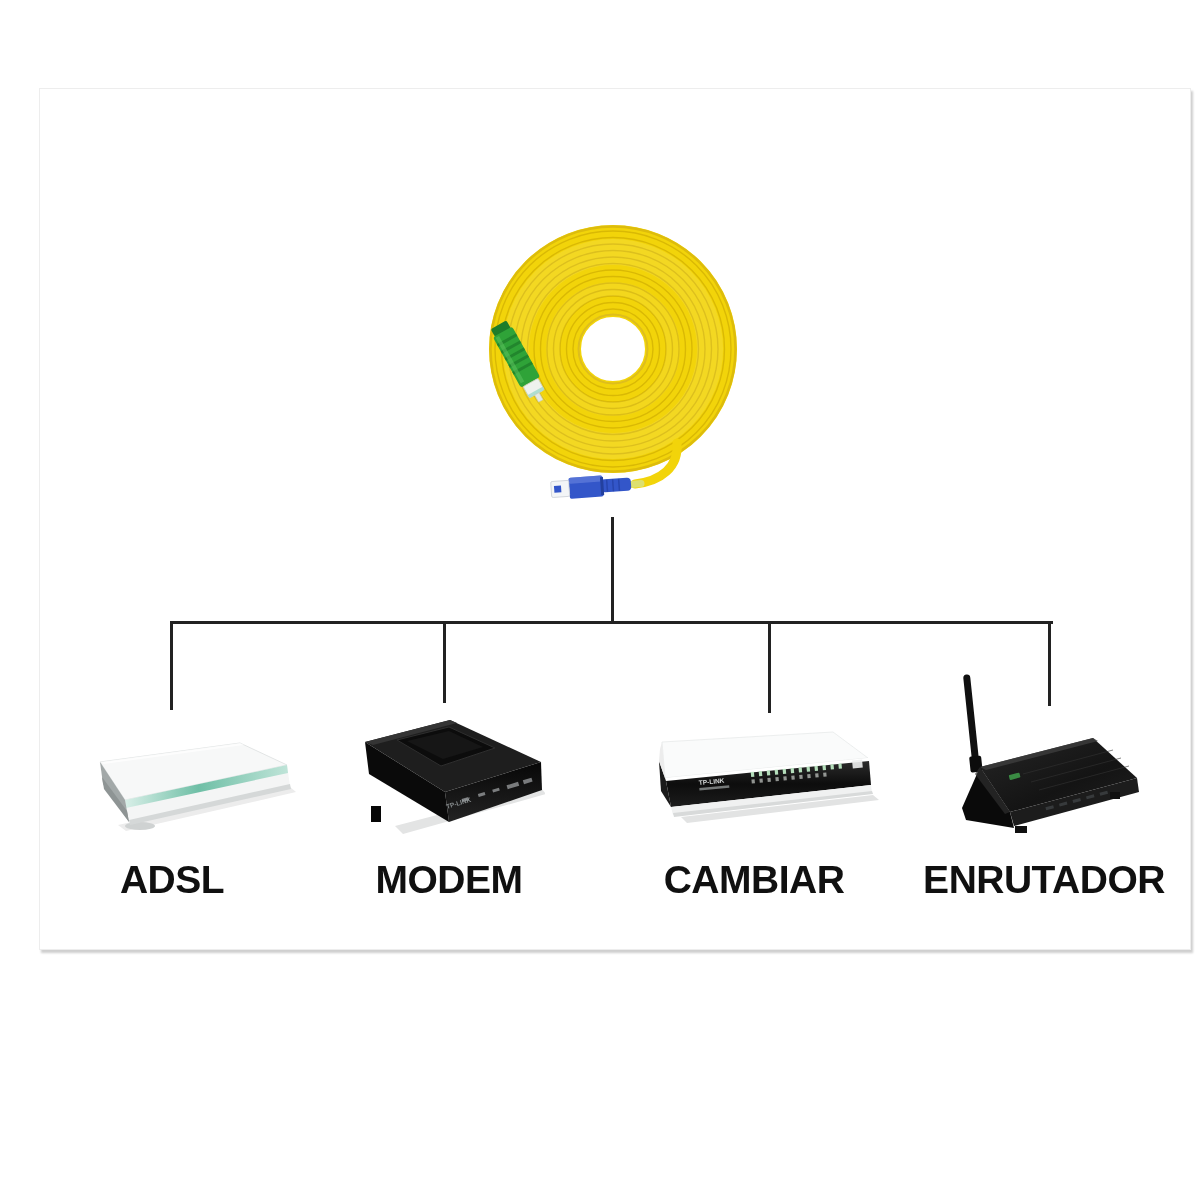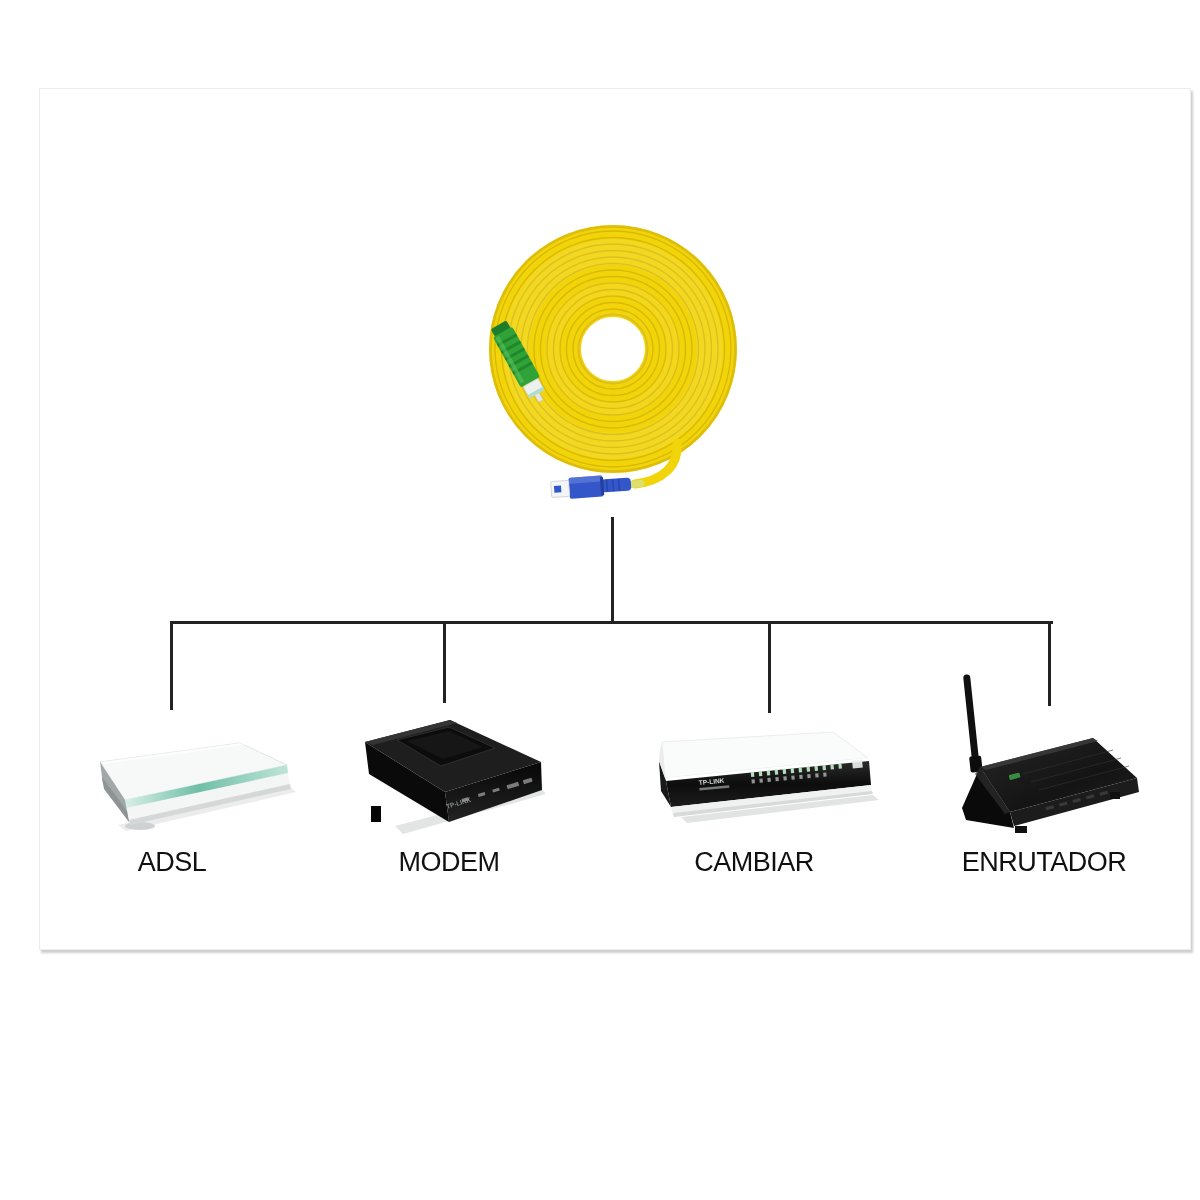--- a/index.html
+++ b/index.html
@@ -8,23 +8,23 @@
     font-family:"Liberation Sans","DejaVu Sans",sans-serif;overflow:hidden;
   }
   .frame{
     position:absolute;left:39px;top:88px;width:1150px;height:860px;
     background:#ffffff;border:1px solid #ededed;
     box-shadow:2px 3px 2px rgba(130,130,130,.38);
   }
   .abs{position:absolute;}
   .line{position:absolute;background:var(--line,#222);}
   .dev-label{
-    position:absolute;top:839px;height:46px;line-height:46px;
+    position:absolute;top:857px;height:46px;line-height:46px;
     transform:translateX(-50%);
-    font-size:27px;font-weight:400;letter-spacing:-.5px;
+    font-size:39px;font-weight:700;letter-spacing:-.5px;
     color:var(--label,#101010);white-space:nowrap;
   }
   svg{display:block;}
   svg text{font-family:"Liberation Sans","DejaVu Sans",sans-serif;}
 </style>
 </head>
 <body>
 
 <div class="frame"></div>
 

